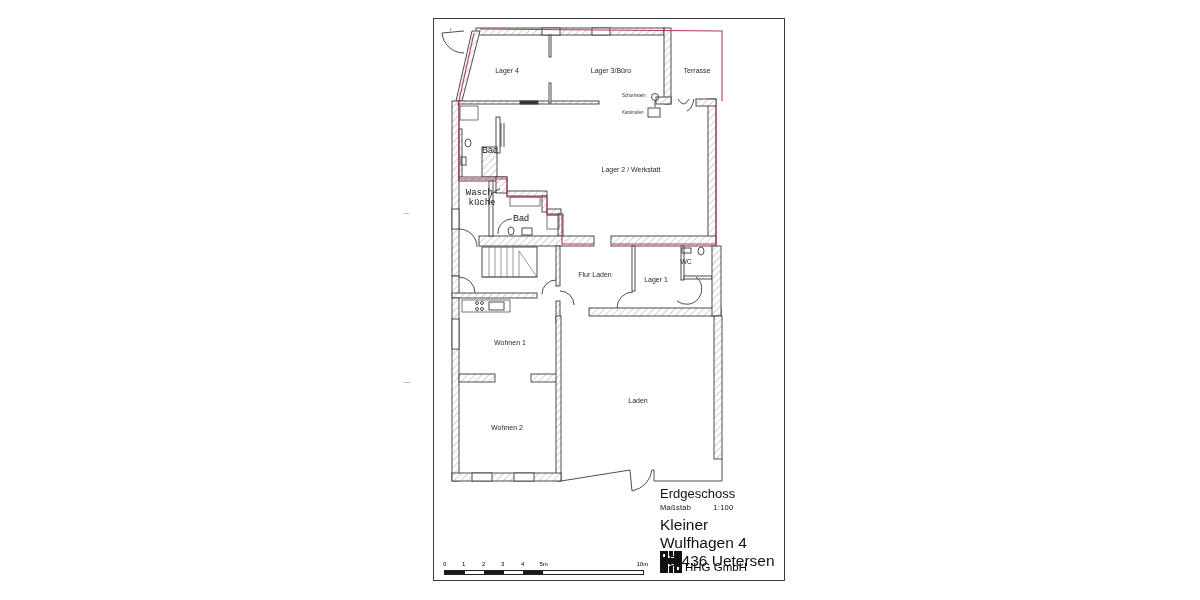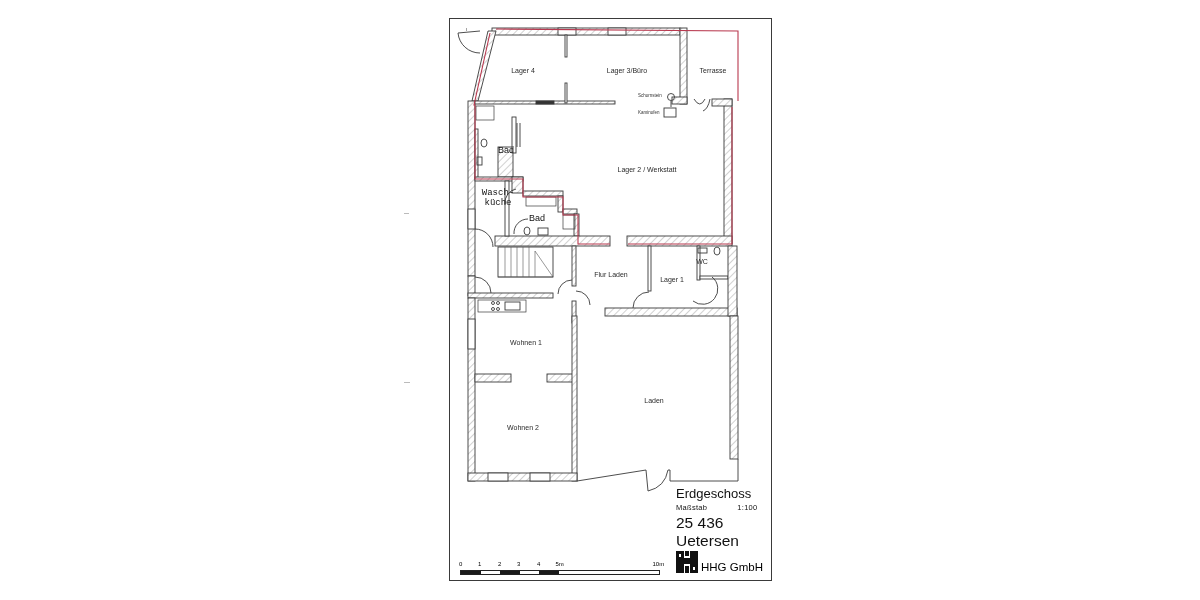--- a/index.html
+++ b/index.html
@@ -1,25 +1,25 @@
 <!DOCTYPE html>
 <html><head>
 <meta charset="utf-8">
 <style>
   html, body { margin:0; padding:0; background:#ffffff; }
   body { width:1200px; height:600px; position:relative; overflow:hidden; font-family:"Liberation Sans", sans-serif; }
-  .sheet { position:absolute; left:449px; top:18px; width:323px; height:563px; border:1.5px solid #3a3a3a; background:#fff; box-sizing:border-box; }
+  .sheet { position:absolute; left:433px; top:18px; width:352px; height:563px; border:1.5px solid #3a3a3a; background:#fff; box-sizing:border-box; }
   svg.plan { position:absolute; left:0; top:0; }
   .room-label { position:absolute; font-size:7px; color:#2a2a2a; white-space:nowrap; transform:translate(-50%,-50%); }
   .room-label.big { font-size:9px; color:#111; }
   .tiny { position:absolute; font-size:4.5px; color:#333; white-space:nowrap; }
   .title-block { position:absolute; left:226px; top:466px; color:#111; }
   .tb-title { font-size:13px; line-height:17px; }
   .tb-scale { font-size:7.5px; line-height:12px; letter-spacing:0.3px; }
-  .tb-scale span + span { margin-left:30px; }
+  .tb-scale span + span { margin-left:22px; }
   .tb-addr { font-size:15.5px; line-height:18px; }
   .logo { position:absolute; left:226px; top:532px; display:flex; align-items:flex-end; }
   .logo-mark { width:22px; height:22px; }
   .logo-text { font-size:11.5px; margin-left:3px; line-height:12px; }
   .scalebar { position:absolute; left:10px; top:542px; width:206px; }
   .sb-ticks { position:relative; height:9px; font-size:6px; }
   .sb-ticks span { position:absolute; top:0; transform:translateX(-30%); }
   .sb-bar { display:flex; height:5px; border:1px solid #222; box-sizing:border-box; }
   .sb-seg { height:100%; }
   .sb-seg.b { background:#1a1a1a; }
@@ -187,20 +187,21 @@
   <div class="room-label" style="left:252px;top:242px;">WC</div>
   <div class="room-label" style="left:76px;top:323px;">Wohnen 1</div>
   <div class="room-label" style="left:73px;top:408px;">Wohnen 2</div>
   <div class="room-label" style="left:204px;top:381px;">Laden</div>
 
   <div class="title-block">
     <div class="tb-title">Erdgeschoss</div>
     <div class="tb-scale">
       <span>Maßstab</span><span>1:100</span>
     </div>
+    <div class="tb-addr" style="margin-top:2px;">Kleiner Wulfhagen 4</div>
     <div class="tb-addr">25 436 Uetersen</div>
   </div>
 
   <div class="logo">
     <svg class="logo-mark" viewBox="0 0 22 22">
       <rect x="0" y="0" width="8" height="22" fill="#111"></rect>
       <rect x="14" y="0" width="8" height="22" fill="#111"></rect>
       <rect x="6" y="7" width="10" height="6" fill="#111"></rect>
       <rect x="9" y="0" width="4" height="5" fill="#111"></rect>
       <rect x="9" y="15" width="4" height="7" fill="#111"></rect>

